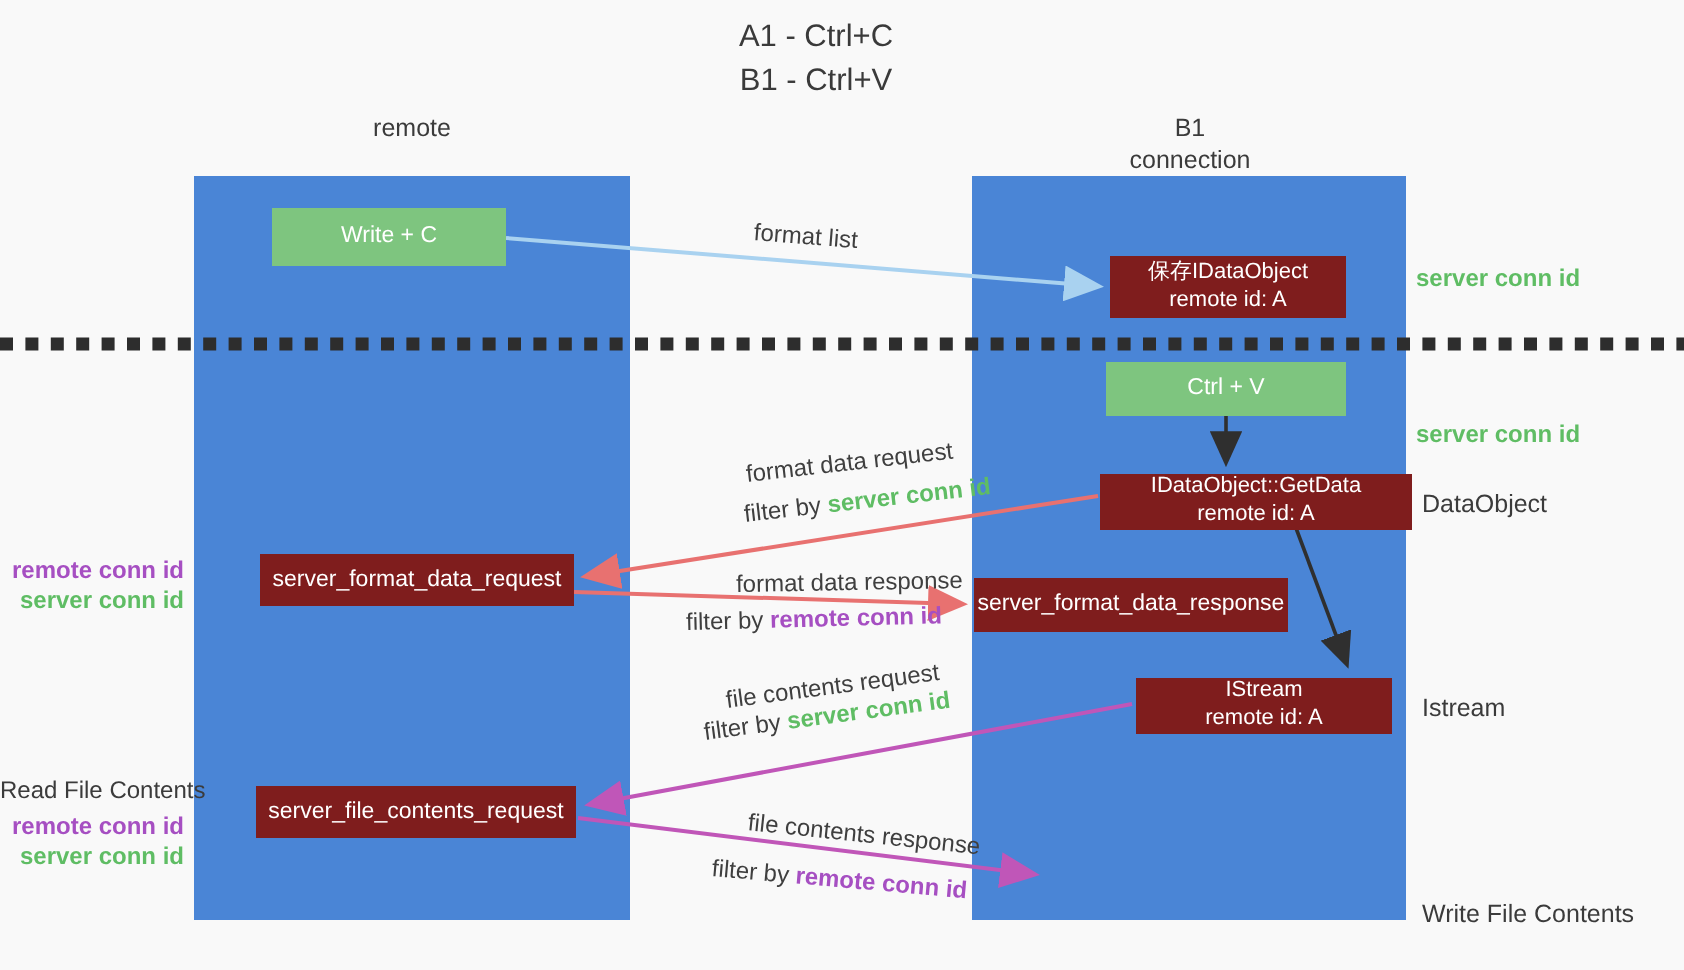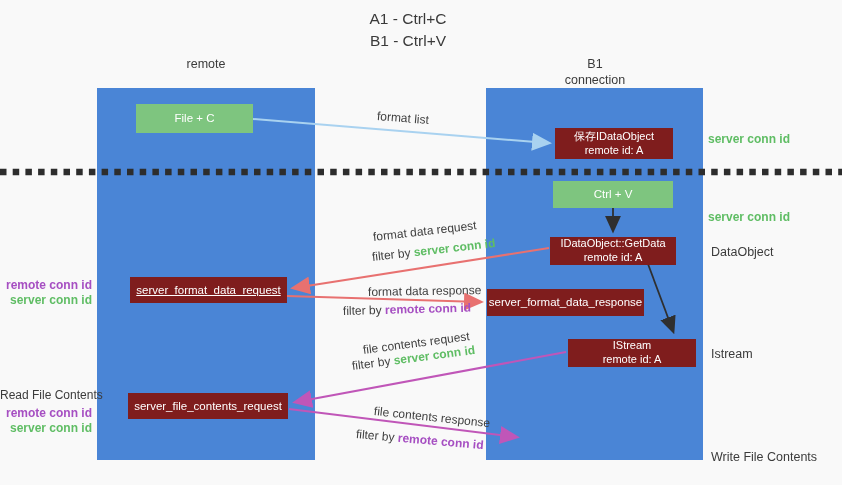--- a/index.html
+++ b/index.html
@@ -39,22 +39,22 @@
     color:#ffffff;text-align:center;
     font-size:11.5px;line-height:1.25;
   }
   .green{background:#7ec57f;}
   .orange{background:#7f1d1d;}
   .two-line{font-size:11px;}
 
   #box-ctrl-c{left:136px;top:104px;width:117px;height:29px;}
   #box-save-obj{left:555px;top:128px;width:118px;height:31px;}
   #box-ctrl-v{left:553px;top:181px;width:120px;height:27px;}
-  #box-getdata{left:550px;top:237px;width:126px;height:28px;}
-  #box-format-req{left:130px;top:277px;width:157px;height:26px;text-decoration:underline;}
+  #box-getdata{left:550px;top:237px;width:156px;height:28px;}
+  #box-format-req{left:130px;top:277px;width:157px;height:26px;}
   #box-format-resp{left:487px;top:289px;width:157px;height:27px;}
   #box-istream{left:568px;top:339px;width:128px;height:28px;}
   #box-file-req{left:128px;top:393px;width:160px;height:26px;}
   #box-file-resp{left:524px;top:425px;width:161px;height:27px;}
 
   svg.overlay{position:absolute;left:0;top:0;pointer-events:none;}
 
   .alabel{
     position:absolute;font-size:12px;color:#3f3f3f;white-space:nowrap;
     transform-origin:left center;
@@ -119,21 +119,21 @@
     <line x1="549" y1="248" x2="294" y2="288" stroke="#e87170" stroke-width="2" marker-end="url(#m-salmon)"></line>
 
     <line x1="287" y1="296" x2="480" y2="302" stroke="#e87170" stroke-width="2" marker-end="url(#m-salmon)"></line>
 
     <line x1="566" y1="352" x2="296" y2="402" stroke="#c056b8" stroke-width="2" marker-end="url(#m-magenta)"></line>
 
     <line x1="289" y1="409" x2="516" y2="437" stroke="#c056b8" stroke-width="2" marker-end="url(#m-magenta)"></line>
   </svg>
 
   <div class="node green" id="box-ctrl-c">
-    <span>File + C</span>
+    <span>Write + C</span>
   </div>
 
   <div class="node orange two-line" id="box-save-obj">
     <span>保存IDataObject</span>
     <span>remote id: A</span>
   </div>
 
   <div class="node green" id="box-ctrl-v">
     <span>Ctrl + V</span>
   </div>

